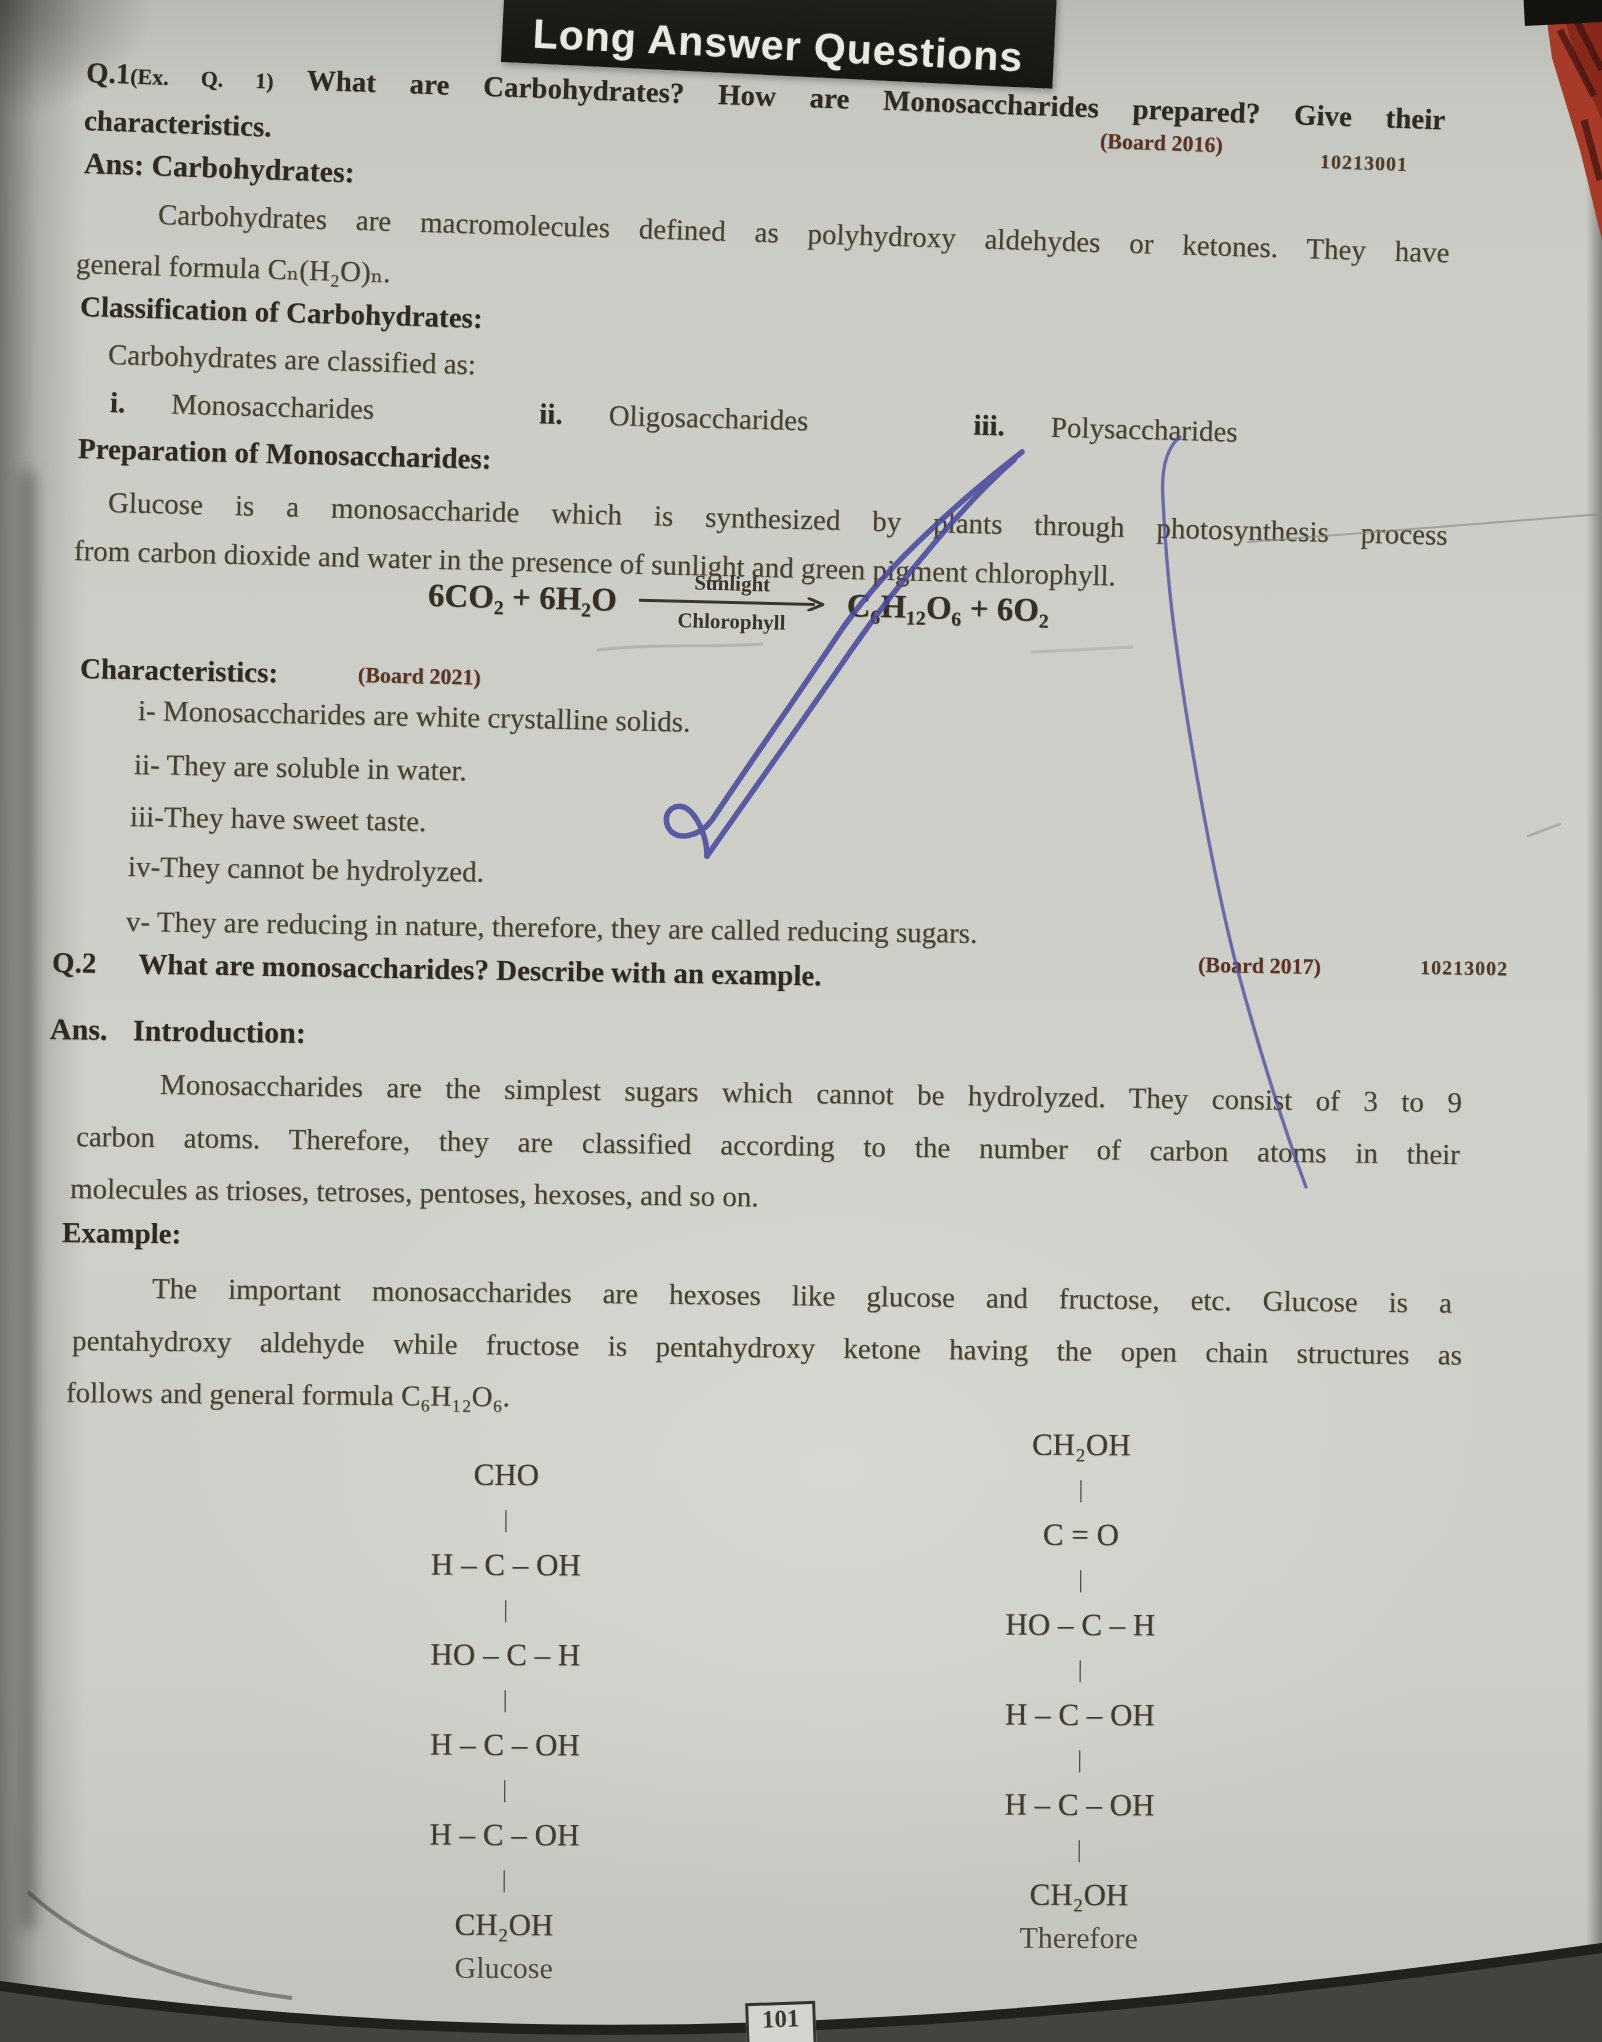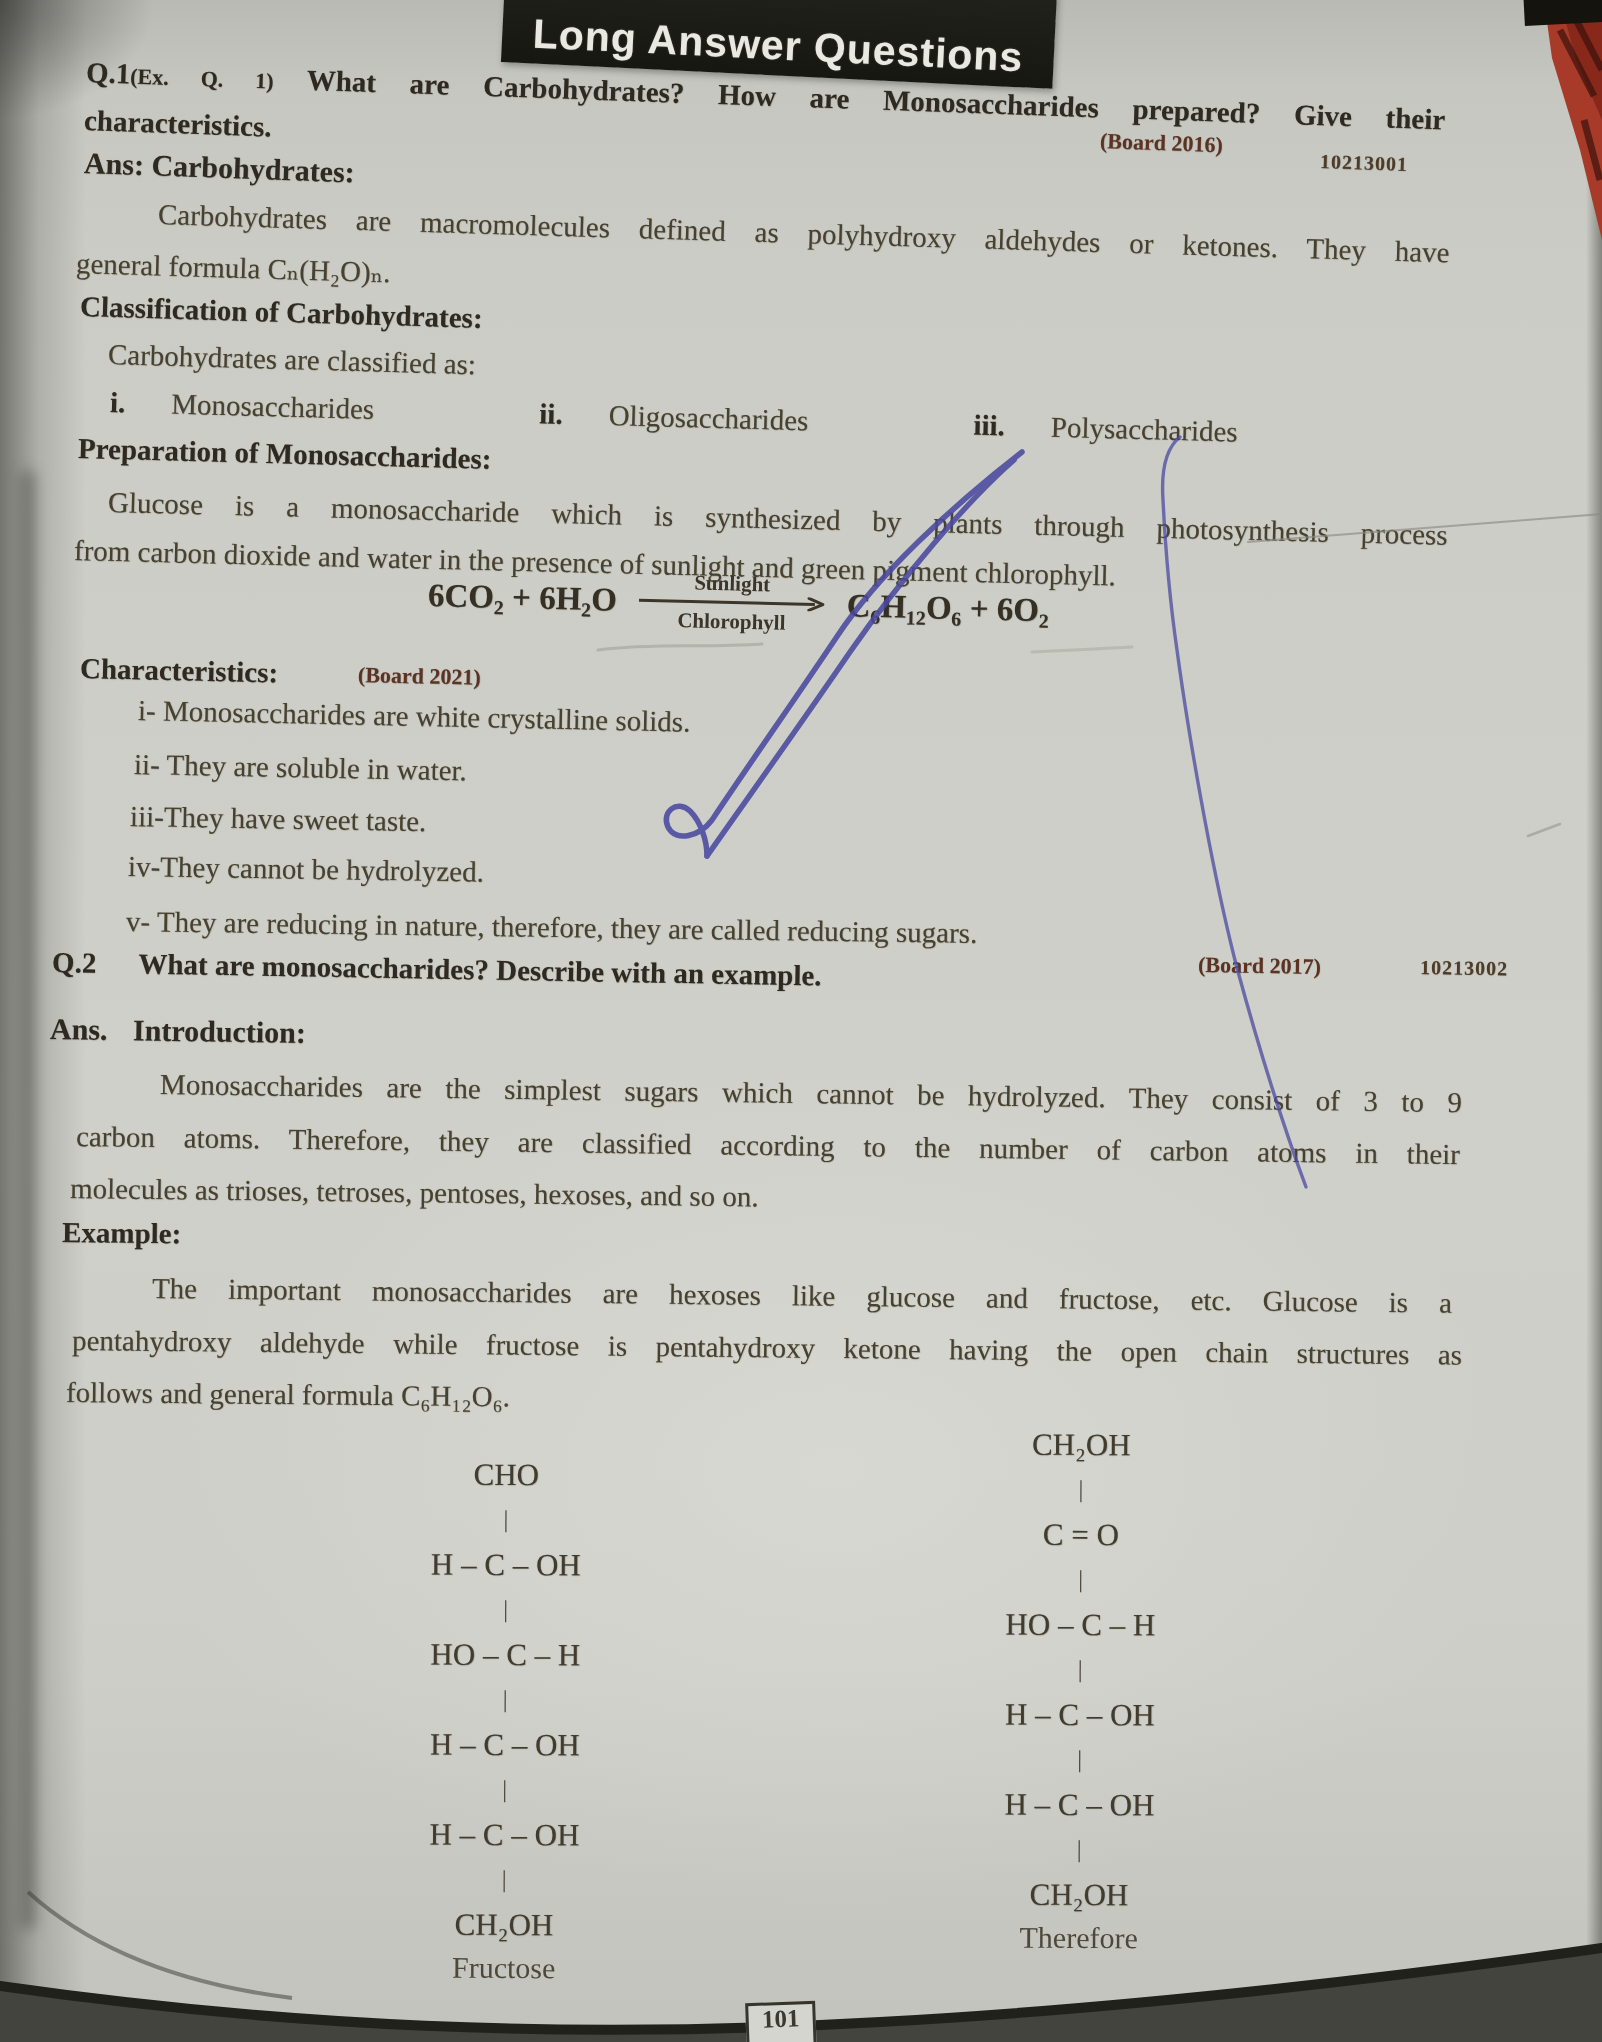--- a/index.html
+++ b/index.html
@@ -149,21 +149,21 @@
   <span class="bond">|</span>
   <span class="row">H – C – OH</span>
   <span class="bond">|</span>
   <span class="row">HO – C – H</span>
   <span class="bond">|</span>
   <span class="row">H – C – OH</span>
   <span class="bond">|</span>
   <span class="row">H – C – OH</span>
   <span class="bond">|</span>
   <span class="row">CH₂OH</span>
-  <span class="mol-label">Fructose</span>
+  <span class="mol-label">Glucose</span>
 </div>
 
 <div class="structure" style="left:900px;top:1422px;">
   <span class="row">CH₂OH</span>
   <span class="bond">|</span>
   <span class="row">C = O</span>
   <span class="bond">|</span>
   <span class="row">HO – C – H</span>
   <span class="bond">|</span>
   <span class="row">H – C – OH</span>

